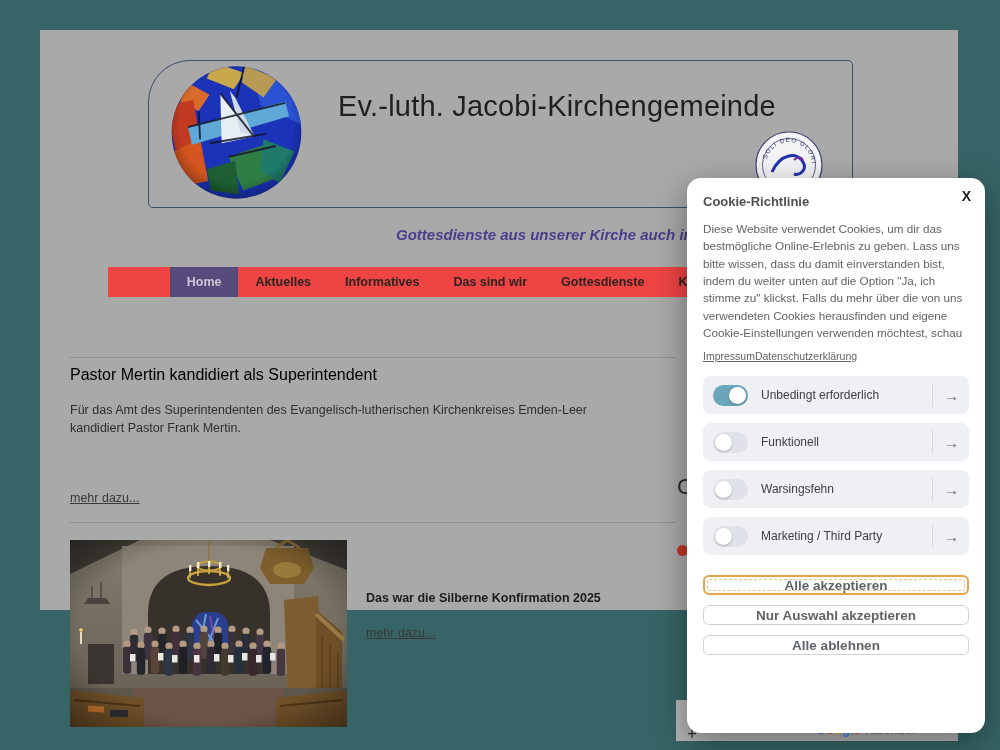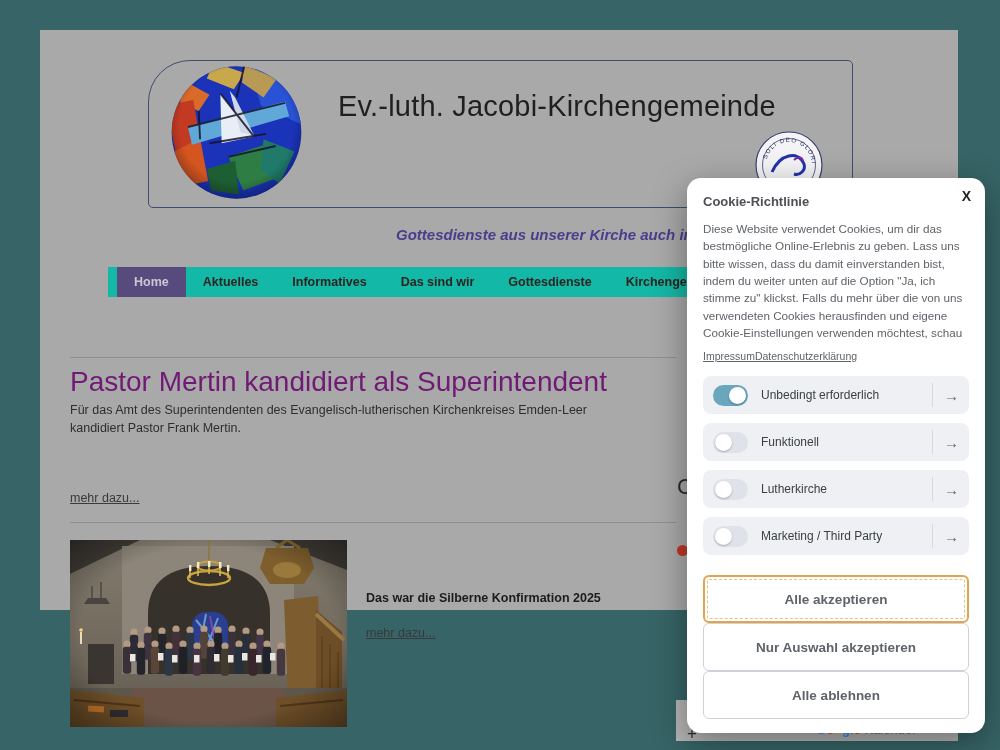--- a/index.html
+++ b/index.html
@@ -12,27 +12,27 @@
 
   
   #header-box { position:absolute; left:108px; top:30px; width:705px; height:148px;
     border:1px solid #3d4e6e; border-radius:42px 5px 5px 5px; }
   #logo { position:absolute; left:128px; top:35px; width:137px; height:135px; }
   #site-title { position:absolute; left:298px; top:53px; font-size:29px; line-height:47px; color:#1f1f1f; letter-spacing:.2px; }
   #seal { position:absolute; left:714px; top:100px; width:70px; height:70px; }
   #tagline { position:absolute; left:356px; top:196px; font-size:15px; font-weight:bold; font-style:italic; color:#4a3e8c; white-space:nowrap; }
 
   
-  #nav { position:absolute; left:68px; top:237px; width:752px; height:30px; background:#14b8a6; display:flex; align-items:stretch; padding-left:9px; }
+  #nav { position:absolute; left:68px; top:237px; width:752px; height:30px; background:#ef4444; display:flex; align-items:stretch; padding-left:9px;justify-content:center; }
   .nav-item { display:flex; align-items:center; padding:0 17px; font-size:12.5px; font-weight:bold; color:#2b2420; cursor:pointer; white-space:nowrap; }
   .nav-item.active { background:#574a7c; color:#cdc6d3; }
 
   
   .hr { position:absolute; left:30px; width:606px; height:1px; background:#8f8f8f; }
-  #article1-title { position:absolute; left:30px; top:336px; font-size:28px; font-weight:400; color:#701a75; }
+  #article1-title { position:absolute; left:30px; top:336px; font-size:16px; font-weight:400; color:#000000; }
   #article1-body { position:absolute; left:30px; top:371px; width:545px; font-size:12.5px; line-height:1.45; color:#2e2e2e; }
   #article1-bold { position:absolute; left:30px; top:424px; font-size:13.5px; font-weight:bold; color:#1c1c1c; }
   .more-link { font-size:12.5px; color:#3a3a3a; text-decoration:underline; cursor:pointer; }
   #article1-link { position:absolute; left:30px; top:461px; }
   #photo { position:absolute; left:30px; top:510px; width:277px; height:187px; overflow:hidden; }
   #article2-title { position:absolute; left:326px; top:561px; width:240px; font-size:12.5px; font-weight:bold; color:#1c1c1c; }
   #article2-link { position:absolute; left:326px; top:596px; }
 
   
   #peek-letter { position:absolute; left:637px; top:444px; font-size:22px; color:#2a2a2a; }
@@ -54,22 +54,22 @@
   .toggle-row { height:38px; background:#eef0f4; border-radius:8px; margin-bottom:9px; display:flex; align-items:center; padding:15px 10px; }
   .switch { position:relative; width:35px; height:21px; border-radius:11px; background:#e0e2e9; flex:0 0 auto; cursor:pointer; }
   .switch .knob { position:absolute; top:2px; left:2px; width:17px; height:17px; border-radius:50%; background:#fff; box-shadow:0 1px 2px rgba(0,0,0,.25); }
   .switch.on { background:#6aa6bc; }
   .switch.on .knob { left:16px; }
   .toggle-label { margin-left:13px; font-size:12px; color:#3c4043; }
   .toggle-spacer { flex:1; }
   .toggle-divider { width:1px; height:24px; background:#d7d9de; }
   .toggle-arrow { margin-left:11px; font-size:15px; color:#5f6368; cursor:pointer; }
   #dialog-buttons { margin-top:20px; }
-  .dlg-btn { width:100%; height:48px; border-radius:6px; background:#fff; border:1px solid #cfd2d9;
-    font-family:"Liberation Sans",sans-serif; font-size:13.5px; font-weight:bold; color:#5f6368; cursor:pointer; display:block; }
+  .dlg-btn { width:100%; height:20px; border-radius:6px; background:#fff; border:1px solid #cfd2d9;
+    font-family:"Liberation Sans",sans-serif; font-size:13.5px; font-weight:bold; color:#5f6368; cursor:pointer; margin-bottom:10px; display:block; }
   .dlg-btn.primary { border:2px solid #e2a44e; outline:1px dashed #e7c489; outline-offset:-5px; }
 </style>
 </head>
 <body>
 
 <div id="stage">
   <div id="page">
 
     <div id="header-box"></div>
 
@@ -293,21 +293,21 @@
           </div>
         <div class="toggle-label">Funktionell</div>
         <div class="toggle-spacer"></div>
           <div class="toggle-divider"></div>
         <div class="toggle-arrow">→</div>
       </div>
       <div class="toggle-row">
         <div class="switch">
             <div class="knob"></div>
           </div>
-        <div class="toggle-label">Lutherkirche</div>
+        <div class="toggle-label">Warsingsfehn</div>
         <div class="toggle-spacer"></div>
           <div class="toggle-divider"></div>
         <div class="toggle-arrow">→</div>
       </div>
       <div class="toggle-row">
         <div class="switch">
             <div class="knob"></div>
           </div>
         <div class="toggle-label">Marketing / Third Party</div>
         <div class="toggle-spacer"></div>

